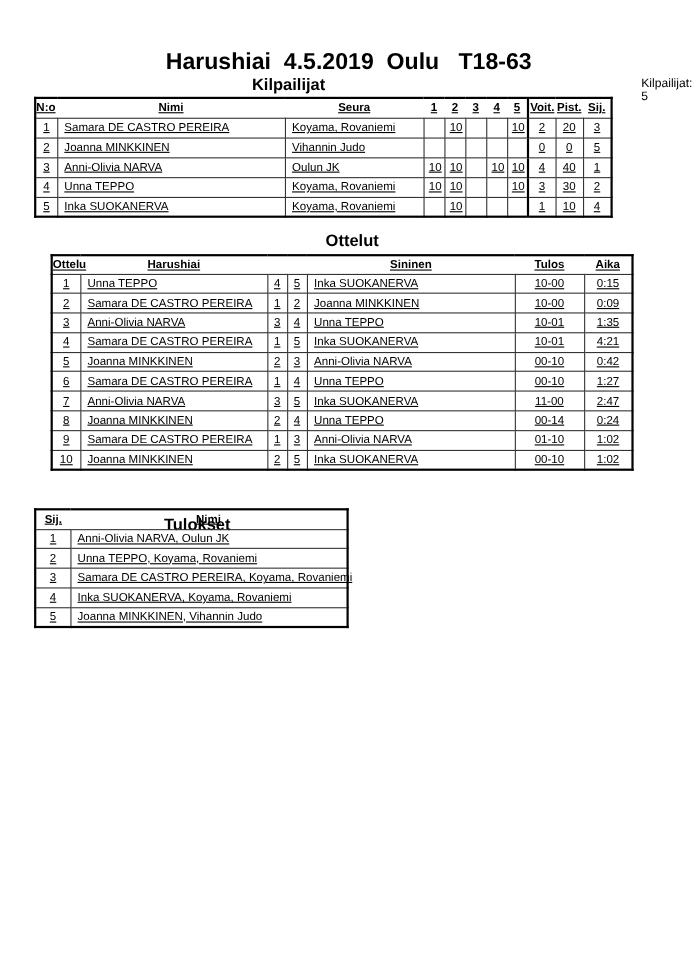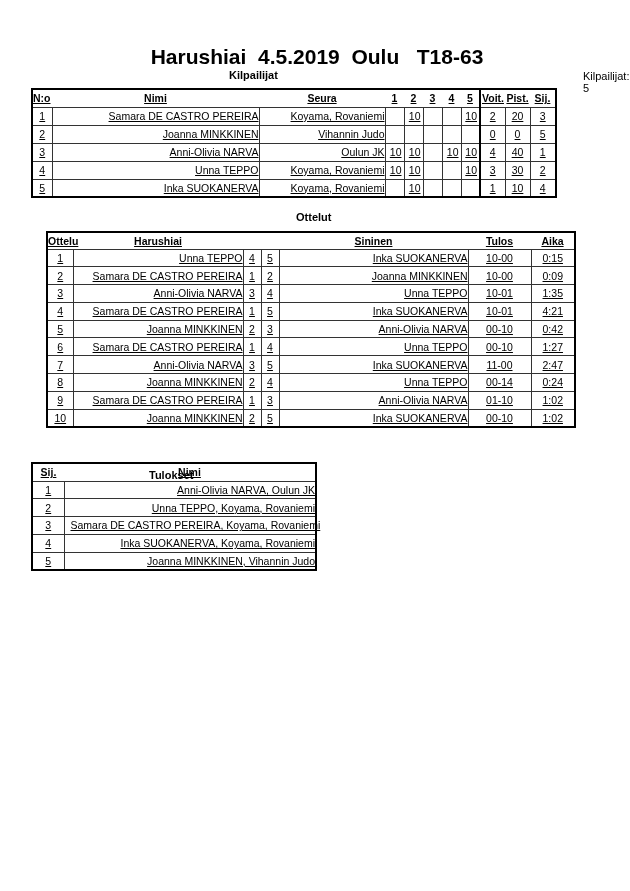--- a/index.html
+++ b/index.html
@@ -1,28 +1,28 @@
 <!DOCTYPE html>
 <html><head>
 <meta charset="utf-8">
 <style>
   html, body { margin:0; padding:0; background:#ffffff; }
   body { width:630px; height:891px; position:relative; overflow:hidden;
          font-family:"Liberation Sans", sans-serif; color:#000; }
   .abs { position:absolute; }
   .title { left:0; width:630px; top:45px; text-align:center; font-weight:bold; font-size:21px; white-space:pre; left:0; }
   .title span { display:inline-block; padding-left:4px; }
-  .sec { font-weight:bold; font-size:11px; }
+  .sec { font-weight:bold; font-size:15px; }
   .small { font-size:11px;padding-left:36px; }
   table { border-collapse:collapse; position:absolute; table-layout:fixed; font-size:10.5px;text-decoration:underline; }
   td, th { padding:0; overflow:visible; white-space:nowrap; }
   th { font-weight:bold; text-align:center; }
   .c { text-align:center; }
   .r { text-align:right; padding-right:2px; }
-  .l { text-align:right; padding-left:6px; }
+  .l { text-align:left; padding-left:6px; }
   .cell { border:1px solid #333; }
   .thick-l { border-left:2px solid #000 !important; }
 </style>
 </head>
 <body>
 
 <div class="abs title"><span>Harushiai  4.5.2019  Oulu   T18-63</span></div>
 <div class="abs sec" style="left:229px; top:69px;">Kilpailijat</div>
 <div class="abs small" style="left:547px; top:70px;">Kilpailijat: 5</div>
 

